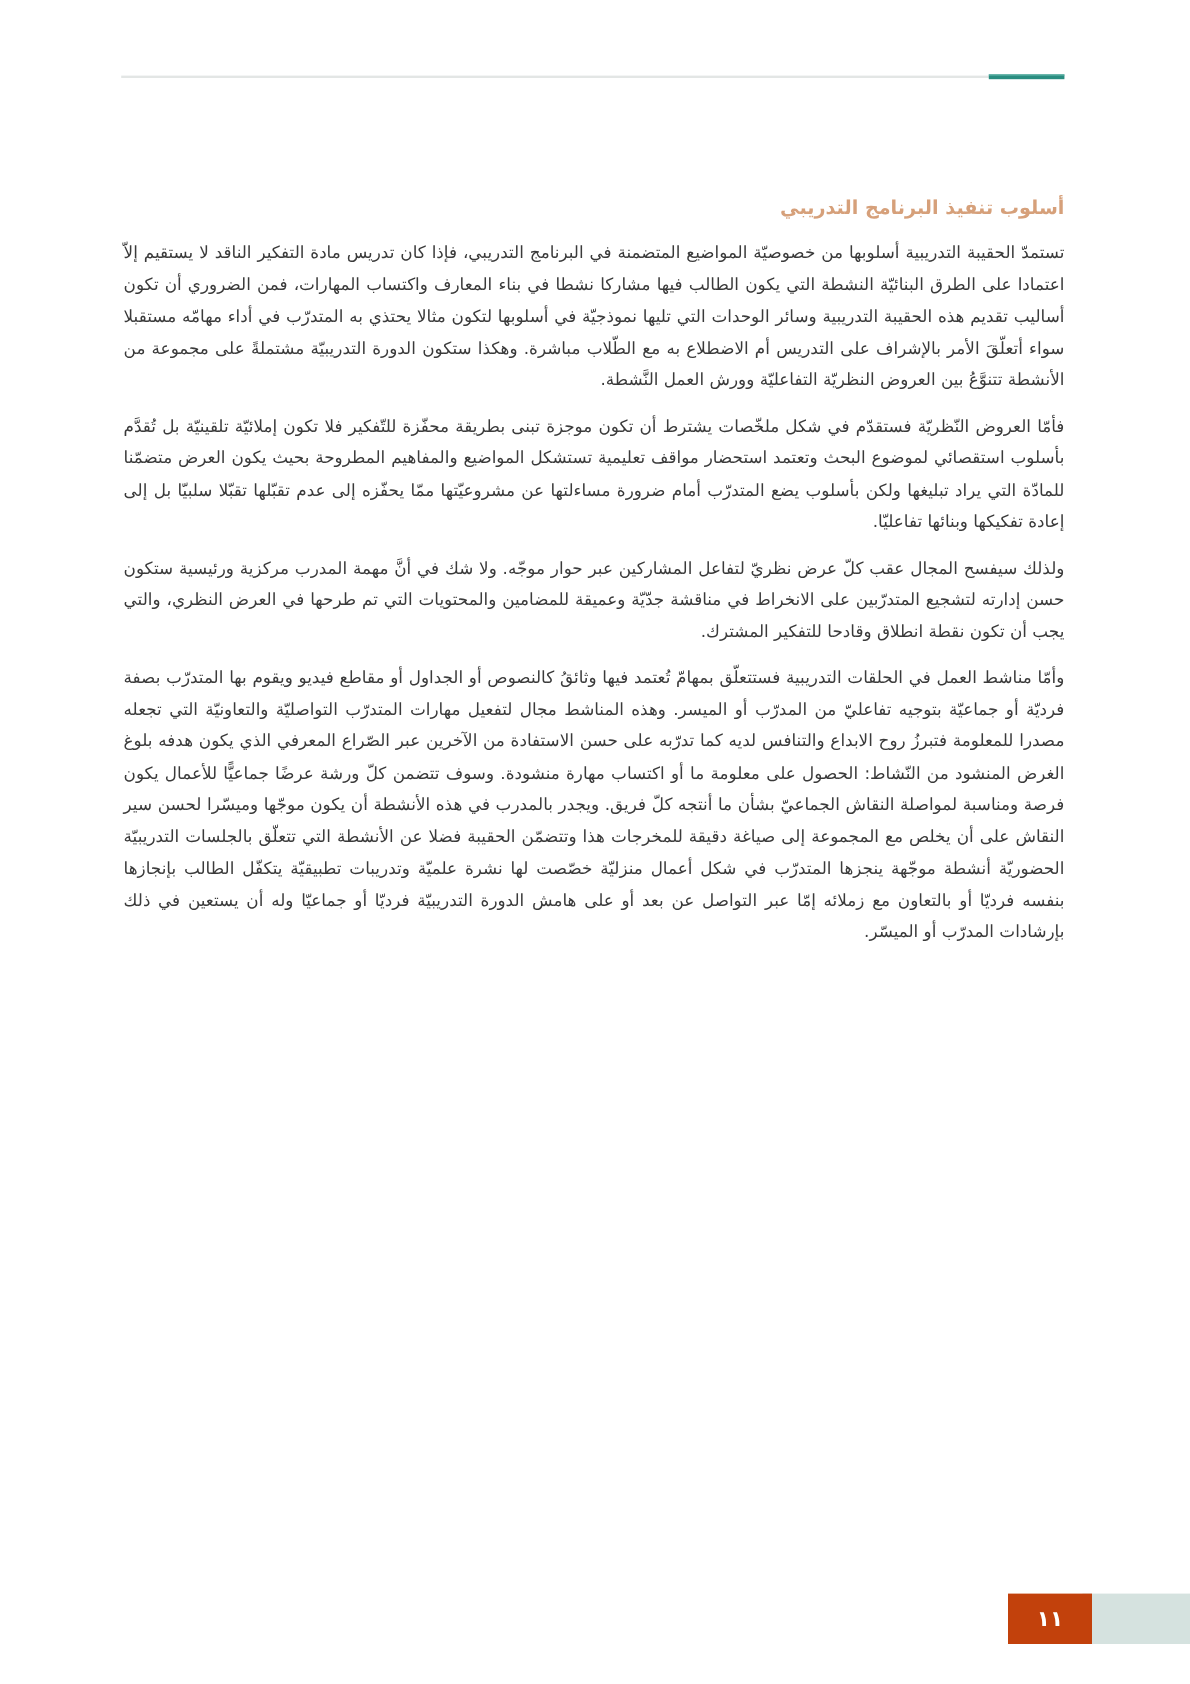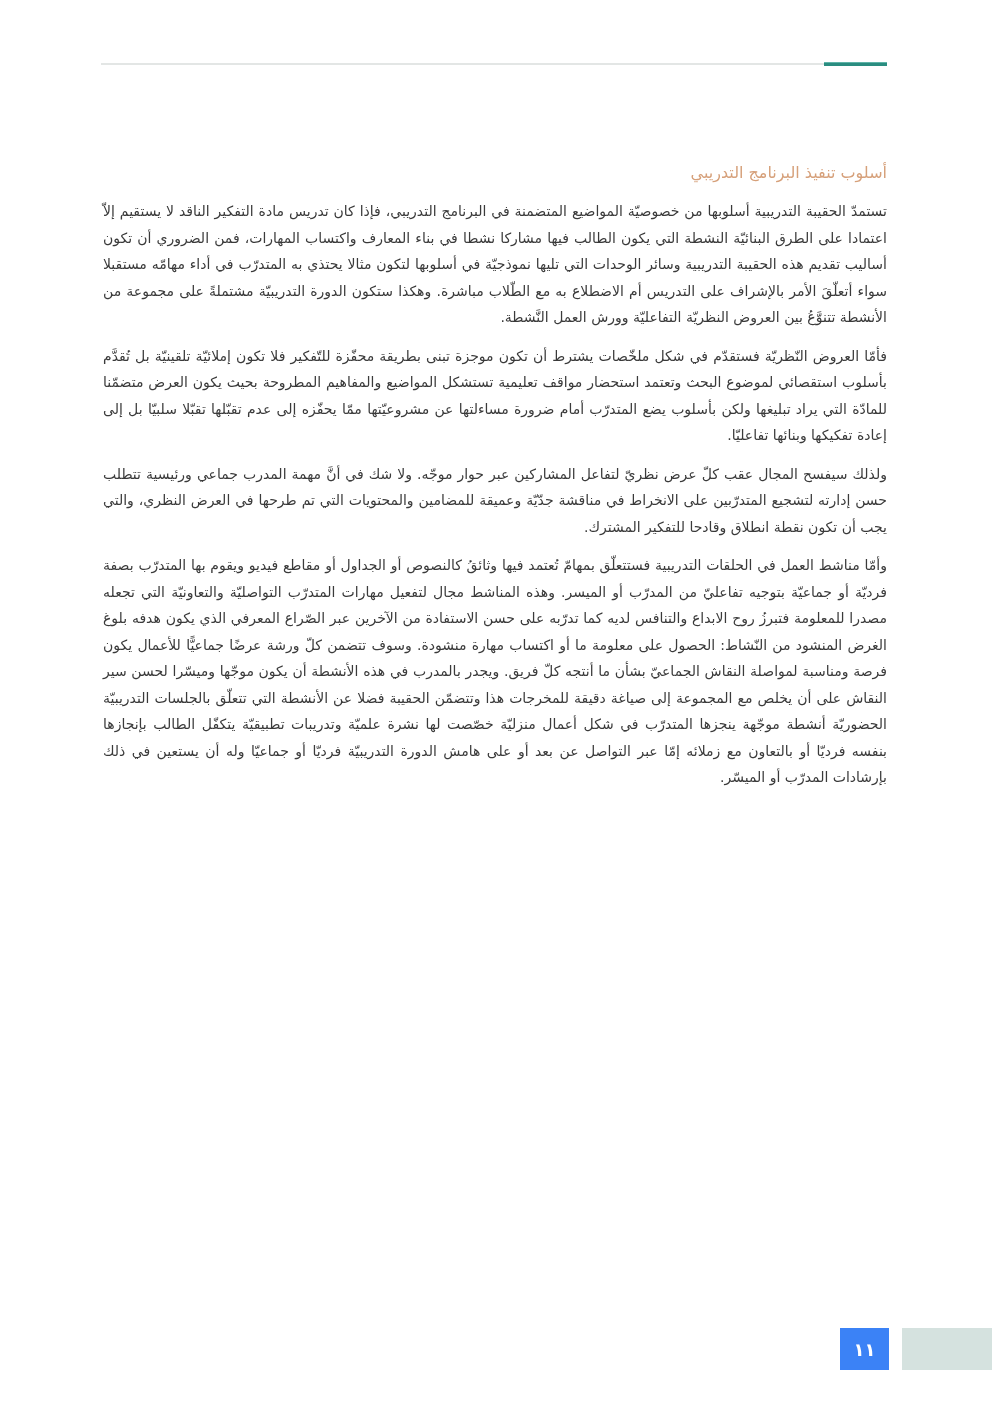--- a/index.html
+++ b/index.html
@@ -37,21 +37,21 @@
       left: 103px;
       top: 160px;
       width: 784px;
       direction: rtl;
       text-align: justify;
       text-align-last: right;
       color: #3a3a3a;
     }
     .section-title {
       font-size: 16px;
-      font-weight: normal;
+      font-weight: bold;
       color: #d6a07a;
       margin: 0 0 12px 0;
       line-height: 26px;
       text-align: right;
     }
     .para {
       font-size: 14px;
       line-height: 26.5px;
       margin: 0 0 12px 0;
     }
@@ -60,40 +60,40 @@
       left: 902px;
       top: 1328px;
       width: 90px;
       height: 42px;
       background: #d5e2df;
     }
     .page-number-box {
       position: absolute;
       left: 840px;
       top: 1328px;
-      width: 49px;
+      width: 70px;
       height: 42px;
-      background: #3b82f6;
+      background: #c2410c;
       color: #ffffff;
       display: flex;
       align-items: center;
       justify-content: center;
       font-size: 18px;
       font-weight: bold;
       font-family: "DejaVu Sans", sans-serif;
     }
   </style>
 </head>
 <body>
 
 <div class="top-rule"></div>
 <div class="top-rule-accent"></div>
 
 <div class="content">
   <h2 class="section-title">أسلوب تنفيذ البرنامج التدريبي</h2>
   <p class="para">تستمدّ الحقيبة التدريبية أسلوبها من خصوصيّة المواضيع المتضمنة في البرنامج التدريبي، فإذا كان تدريس مادة التفكير الناقد لا يستقيم إلاّ اعتمادا على الطرق البنائيّة النشطة التي يكون الطالب فيها مشاركا نشطا في بناء المعارف واكتساب المهارات، فمن الضروري أن تكون أساليب تقديم هذه الحقيبة التدريبية وسائر الوحدات التي تليها نموذجيّة في أسلوبها لتكون مثالا يحتذي به المتدرّب في أداء مهامّه مستقبلا سواء أتعلّقَ الأمر بالإشراف على التدريس أم الاضطلاع به مع الطّلاب مباشرة. وهكذا ستكون الدورة التدريبيّة مشتملةً على مجموعة من الأنشطة تتنوَّعُ بين العروض النظريّة التفاعليّة وورش العمل النَّشطة.</p>
   <p class="para">فأمّا العروض النّظريّة فستقدّم في شكل ملخّصات يشترط أن تكون موجزة تبنى بطريقة محفّزة للتّفكير فلا تكون إملائيّة تلقينيّة بل تُقدَّم بأسلوب استقصائي لموضوع البحث وتعتمد استحضار مواقف تعليمية تستشكل المواضيع والمفاهيم المطروحة بحيث يكون العرض متضمّنا للمادّة التي يراد تبليغها ولكن بأسلوب يضع المتدرّب أمام ضرورة مساءلتها عن مشروعيّتها ممّا يحفّزه إلى عدم تقبّلها تقبّلا سلبيّا بل إلى إعادة تفكيكها وبنائها تفاعليّا.</p>
-  <p class="para">ولذلك سيفسح المجال عقب كلّ عرض نظريّ لتفاعل المشاركين عبر حوار موجّه. ولا شك في أنَّ مهمة المدرب جماعي ورئيسية تتطلب حسن إدارته لتشجيع المتدرّبين على الانخراط في مناقشة جدّيّة وعميقة للمضامين والمحتويات التي تم طرحها في العرض النظري، والتي يجب أن تكون نقطة انطلاق وقادحا للتفكير المشترك.</p>
+  <p class="para">ولذلك سيفسح المجال عقب كلّ عرض نظريّ لتفاعل المشاركين عبر حوار موجّه. ولا شك في أنَّ مهمة المدرب مركزية ورئيسية ستكون حسن إدارته لتشجيع المتدرّبين على الانخراط في مناقشة جدّيّة وعميقة للمضامين والمحتويات التي تم طرحها في العرض النظري، والتي يجب أن تكون نقطة انطلاق وقادحا للتفكير المشترك.</p>
   <p class="para">وأمّا مناشط العمل في الحلقات التدريبية فستتعلّق بمهامّ تُعتمد فيها وثائقُ كالنصوص أو الجداول أو مقاطع فيديو ويقوم بها المتدرّب بصفة فرديّة أو جماعيّة بتوجيه تفاعليّ من المدرّب أو الميسر. وهذه المناشط مجال لتفعيل مهارات المتدرّب التواصليّة والتعاونيّة التي تجعله مصدرا للمعلومة فتبرزُ روح الابداع والتنافس لديه كما تدرّبه على حسن الاستفادة من الآخرين عبر الصّراع المعرفي الذي يكون هدفه بلوغ الغرض المنشود من النّشاط: الحصول على معلومة ما أو اكتساب مهارة منشودة. وسوف تتضمن كلّ ورشة عرضًا جماعيًّا للأعمال يكون فرصة ومناسبة لمواصلة النقاش الجماعيّ بشأن ما أنتجه كلّ فريق. ويجدر بالمدرب في هذه الأنشطة أن يكون موجّها وميسّرا لحسن سير النقاش على أن يخلص مع المجموعة إلى صياغة دقيقة للمخرجات هذا وتتضمّن الحقيبة فضلا عن الأنشطة التي تتعلّق بالجلسات التدريبيّة الحضوريّة أنشطة موجّهة ينجزها المتدرّب في شكل أعمال منزليّة خصّصت لها نشرة علميّة وتدريبات تطبيقيّة يتكفّل الطالب بإنجازها بنفسه فرديّا أو بالتعاون مع زملائه إمّا عبر التواصل عن بعد أو على هامش الدورة التدريبيّة فرديّا أو جماعيّا وله أن يستعين في ذلك بإرشادات المدرّب أو الميسّر.</p>
 </div>
 
 <div class="page-number-bar"></div>
 <div class="page-number-box">١١</div>
 
 </body></html>

